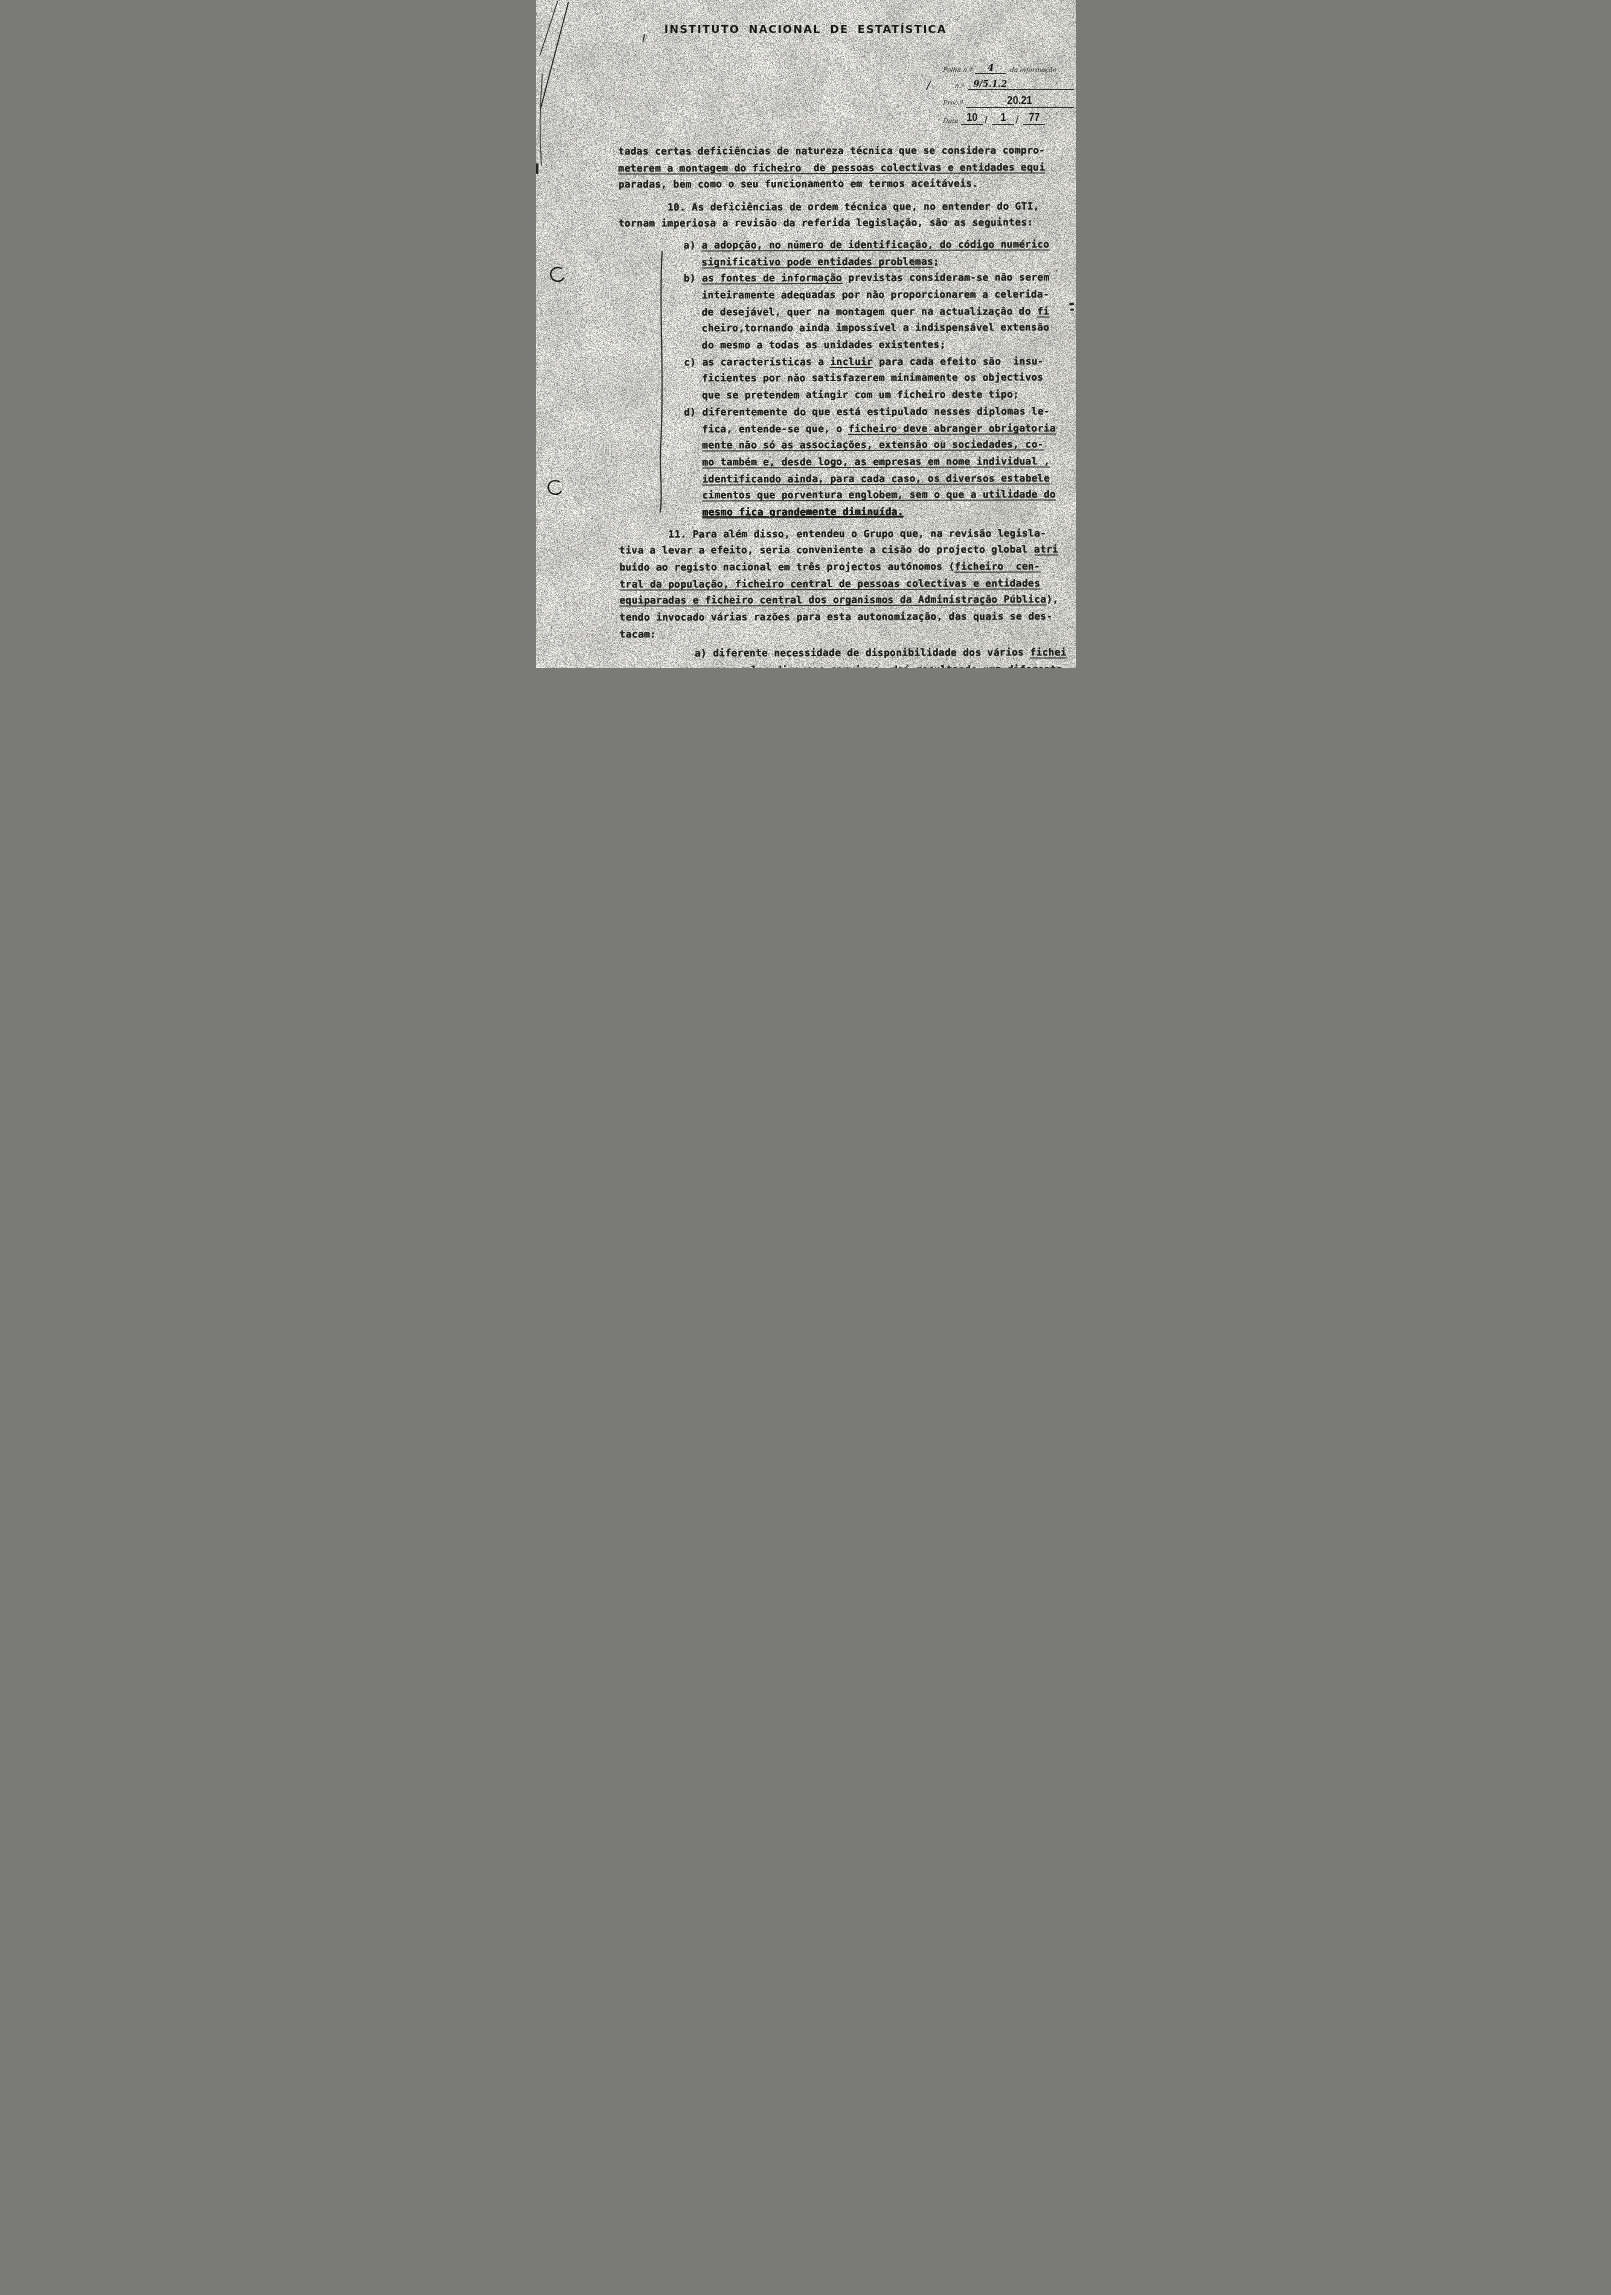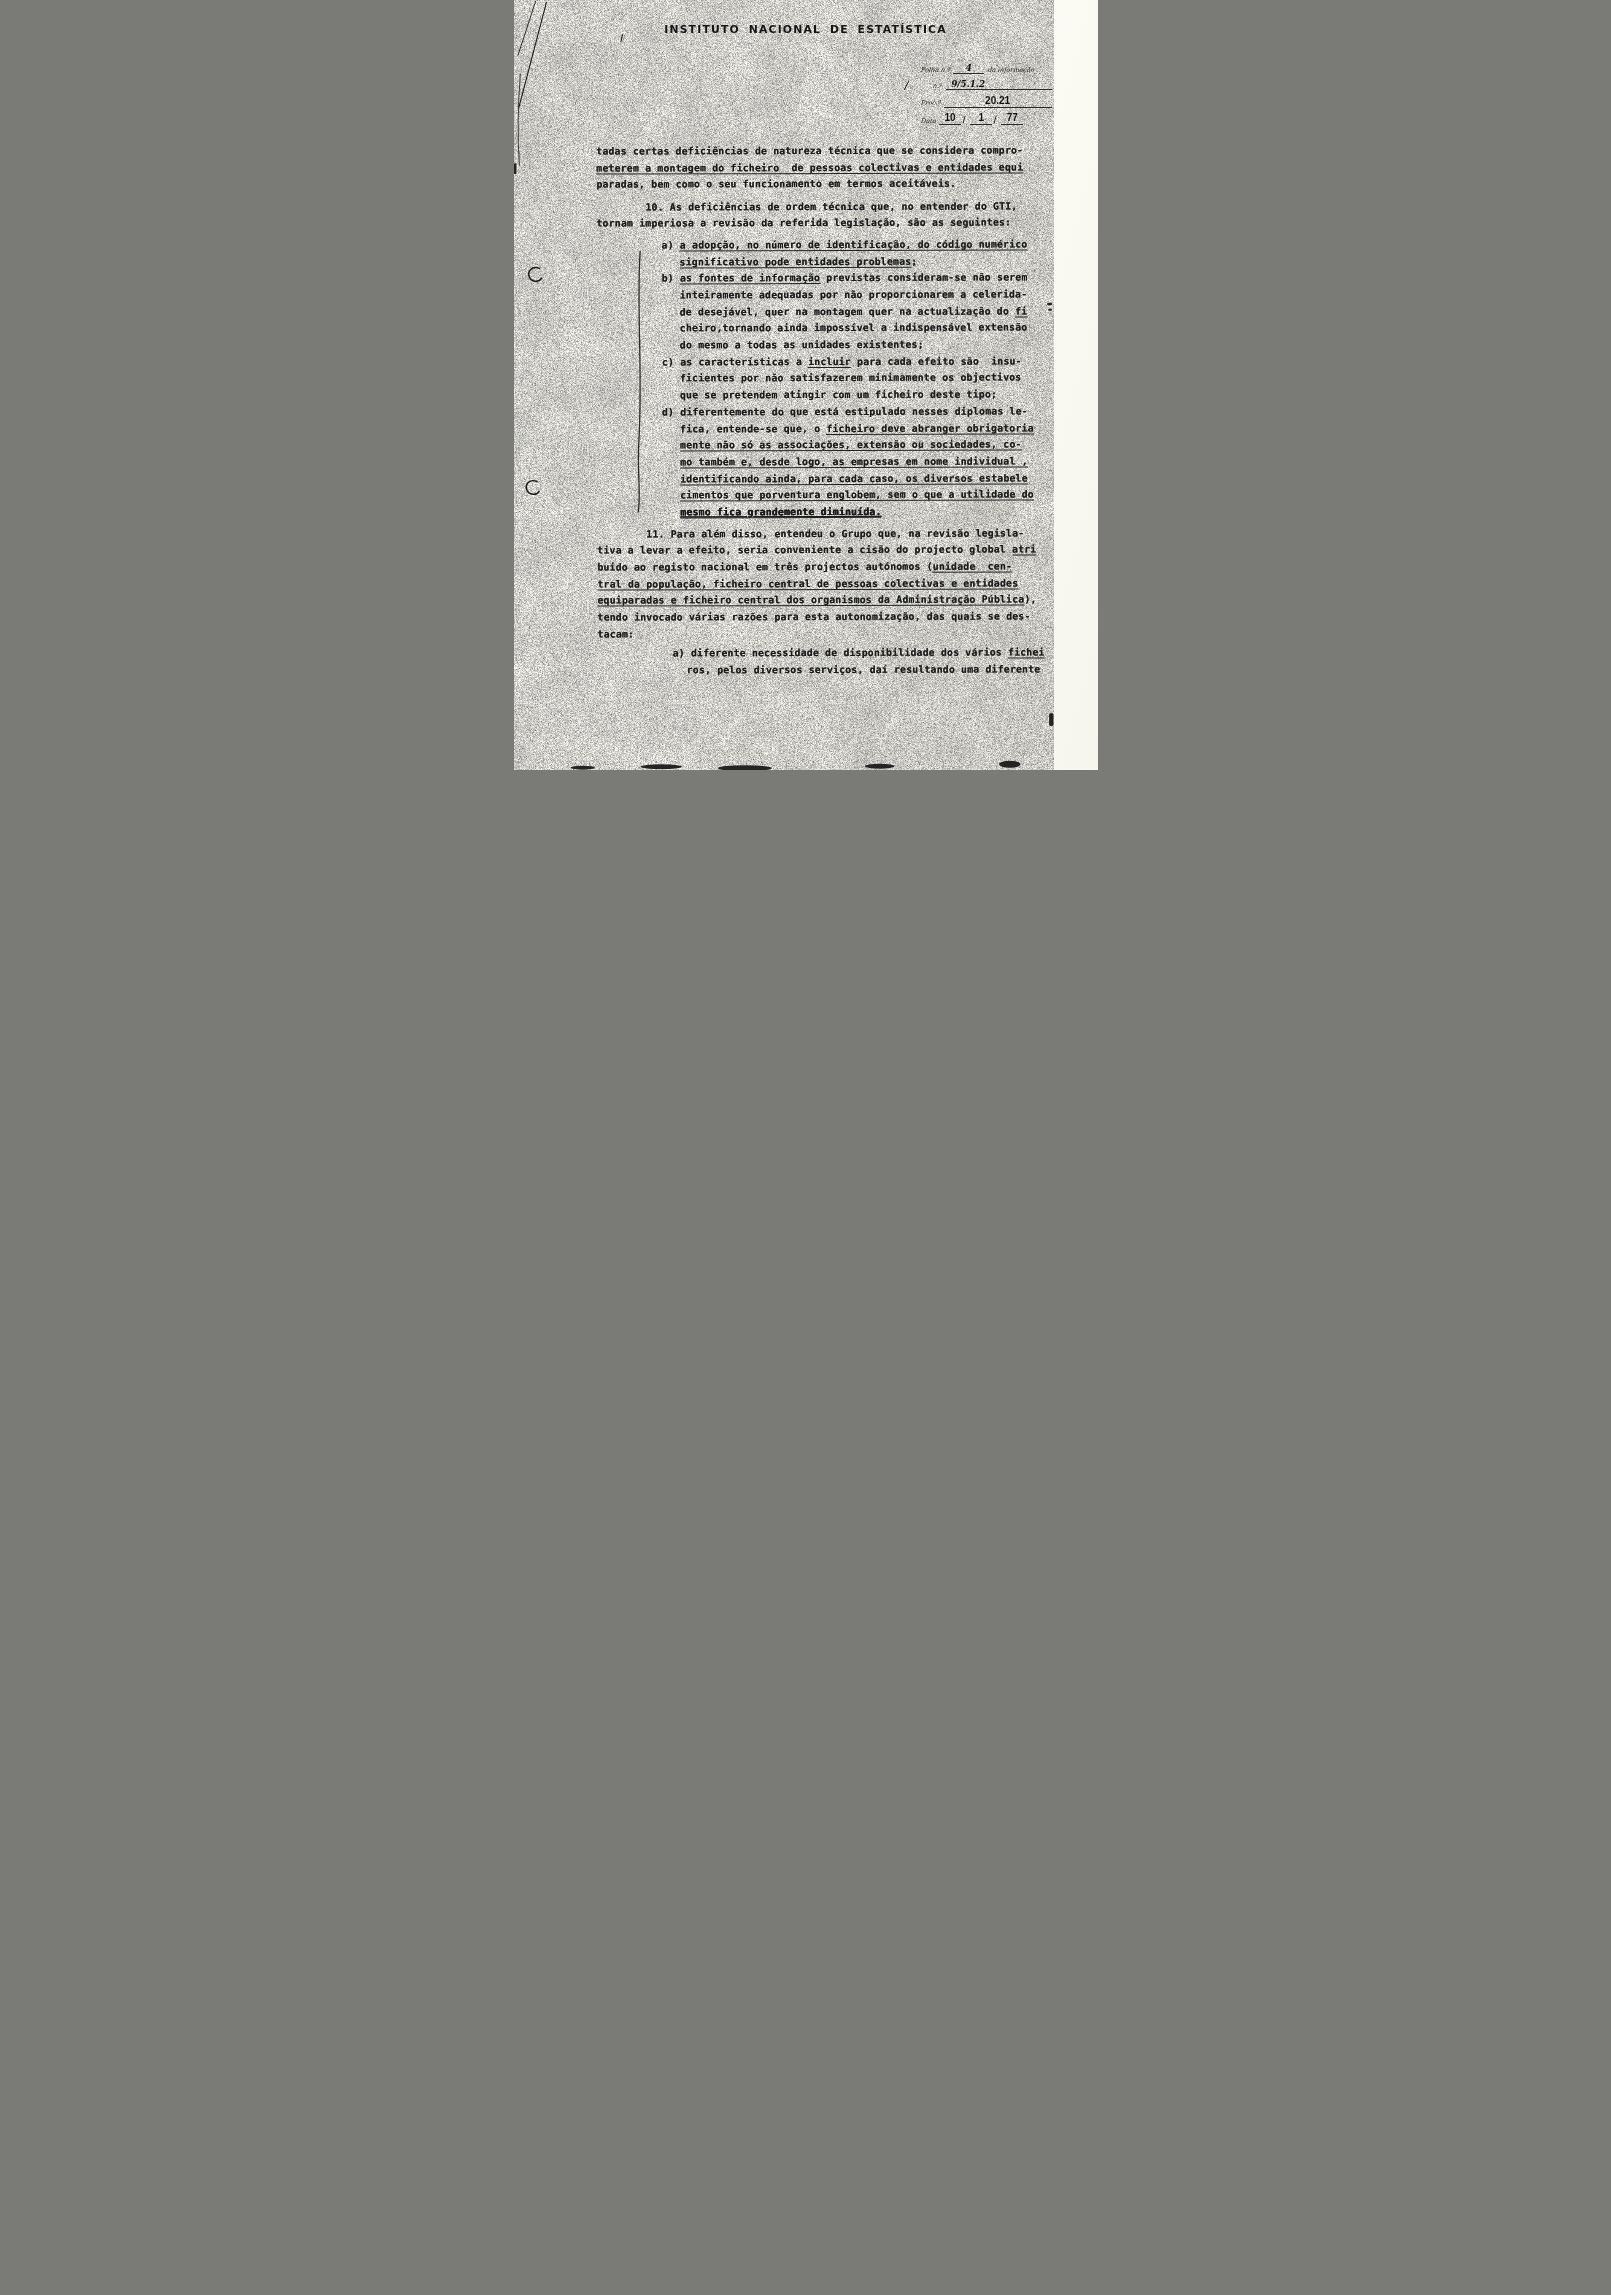--- a/index.html
+++ b/index.html
@@ -1,24 +1,23 @@
 <!DOCTYPE html>
 <html style="font-size:7.9px"><head>
 <meta charset="utf-8">
 <style>
   html, body { margin:0; padding:0; background:#7a7a76; }
   .page {
     position:relative;
-    width:540px; height:770px;
+    width:540px; height:668px;
     margin:0 auto;
     background:linear-gradient(105deg,#fbfaf4 0%,#fffef8 42%,#f6f5ee 100%);
     overflow:hidden;
     font-family:"DejaVu Sans Mono", monospace;
     color:#1c1c1c;
-    padding-left:44px;
   }
   svg.overlay { position:absolute; left:0; top:0; pointer-events:none; }
 
   .title {
     position:absolute; top:22.6px; left:0; width:100%;
     margin:0; text-align:center;
     font-family:"DejaVu Sans", sans-serif;
     font-weight:bold; font-size:10.8px;
     letter-spacing:1.2px; word-spacing:3.9px;
     color:#161616;
@@ -127,21 +126,21 @@
       <div class="line lvl-marker"><span class="">d) </span><span class="">diferentemente do que está estipulado nesses diplomas le-</span></div>
       <div class="line lvl-item"><span class="">fica, entende-se que, o </span><span class="u">ficheiro deve abranger obrigatoria</span></div>
       <div class="line lvl-item"><span class="u">mente não só as associações, extensão ou sociedades, co-</span></div>
       <div class="line lvl-item"><span class="u">mo também e, desde logo, as empresas em nome individual ,</span></div>
       <div class="line lvl-item"><span class="u">identificando ainda, para cada caso, os diversos estabele</span></div>
       <div class="line lvl-item"><span class="u">cimentos que porventura englobem, sem o que a utilidade do</span></div>
       <div class="line lvl-item"><span class="u b">mesmo fica grandemente diminuída.</span></div>
       <div class="line lvl-gap" style="height: 4.9px;"></div>
       <div class="line lvl-para"><span class="">11. Para além disso, entendeu o Grupo que, na revisão legisla-</span></div>
       <div class="line lvl-body"><span class="">tiva a levar a efeito, seria conveniente a cisão do projecto global </span><span class="u">atri</span></div>
-      <div class="line lvl-body"><span class="">buido ao registo nacional em três projectos autónomos (</span><span class="u">unidade  cen-</span></div>
+      <div class="line lvl-body"><span class="">buido ao registo nacional em três projectos autónomos (</span><span class="u">ficheiro  cen-</span></div>
       <div class="line lvl-body"><span class="u">tral da população, ficheiro central de pessoas colectivas e entidades</span></div>
       <div class="line lvl-body"><span class="u">equiparadas e ficheiro central dos organismos da Administração Pública</span><span class="">),</span></div>
       <div class="line lvl-body"><span class="">tendo invocado várias razões para esta autonomização, das quais se des-</span></div>
       <div class="line lvl-body"><span class="">tacam:</span></div>
       <div class="line lvl-gap" style="height: 2.9px;"></div>
       <div class="line lvl-marker2"><span class="">a) </span><span class="">diferente necessidade de disponibilidade dos vários </span><span class="u">fichei</span></div>
       <div class="line lvl-item2"><span class="">ros, pelos diversos serviços, daí resultando uma diferente</span></div>
     </div>
 
   <svg class="overlay" width="540" height="770" aria-hidden="true" viewBox="0 0 1100 1567">

